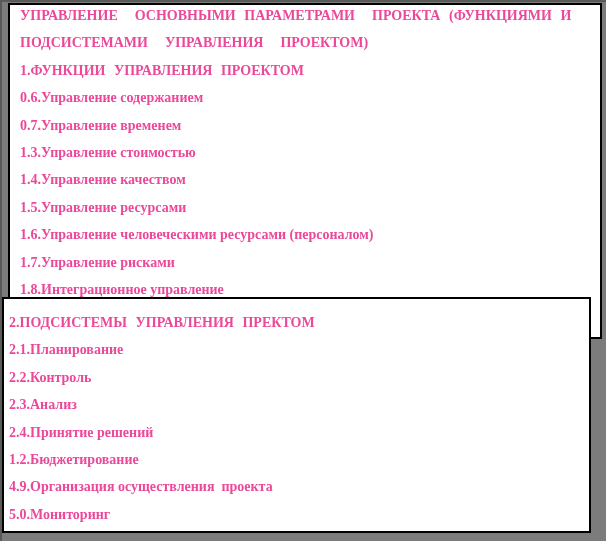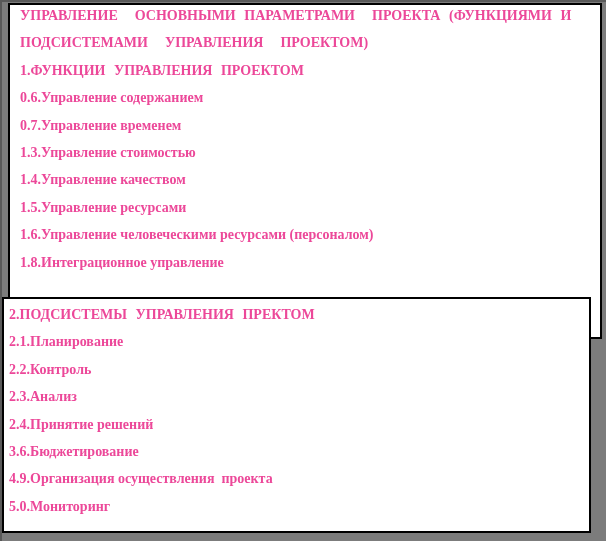--- a/index.html
+++ b/index.html
@@ -28,21 +28,21 @@
     top: 3px;
     width: 594px;
     height: 336px;
     padding: 0 6px 0 10px;
   }
   .box2 {
     left: 2px;
     top: 297px;
     width: 589px;
     height: 236px;
-    padding: 8px 6px 0 5px;
+    padding: 16px 6px 0 5px;
   }
   .content-1 { margin-top: -3px; }
   .content-2 { margin-top: -6px; }
   .line {
     font-family: "Liberation Serif", serif;
     font-weight: bold;
     font-size: 14px;
     line-height: 27.4px;
     color: #ec4899;
     white-space: pre;
@@ -63,33 +63,34 @@
           <div class="line caps-line">ПОДСИСТЕМАМИ  УПРАВЛЕНИЯ  ПРОЕКТОМ)</div>
         </div>
       <div class="line caps-line">1.ФУНКЦИИ УПРАВЛЕНИЯ ПРОЕКТОМ</div>
       <div>
           <div class="line">0.6.Управление содержанием</div>
           <div class="line">0.7.Управление временем</div>
           <div class="line">1.3.Управление стоимостью</div>
           <div class="line">1.4.Управление качеством</div>
           <div class="line">1.5.Управление ресурсами</div>
           <div class="line">1.6.Управление человеческими ресурсами (персоналом)</div>
+          <div class="line">1.7.Управление рисками</div>
           <div class="line">1.8.Интеграционное управление</div>
         </div>
     </div>
   </div>
 
   <div class="textbox box2">
     <div class="content-2">
       <div class="line caps-line">2.ПОДСИСТЕМЫ УПРАВЛЕНИЯ ПРЕКТОМ</div>
       <div>
           <div class="line">2.1.Планирование</div>
           <div class="line">2.2.Контроль</div>
           <div class="line">2.3.Анализ</div>
           <div class="line">2.4.Принятие решений</div>
-          <div class="line">3.6.Бюджетирование</div>
+          <div class="line">1.2.Бюджетирование</div>
           <div class="line">4.9.Организация осуществления  проекта</div>
           <div class="line">5.0.Мониторинг</div>
         </div>
     </div>
   </div>
 
 </div>
 
 </body></html>

